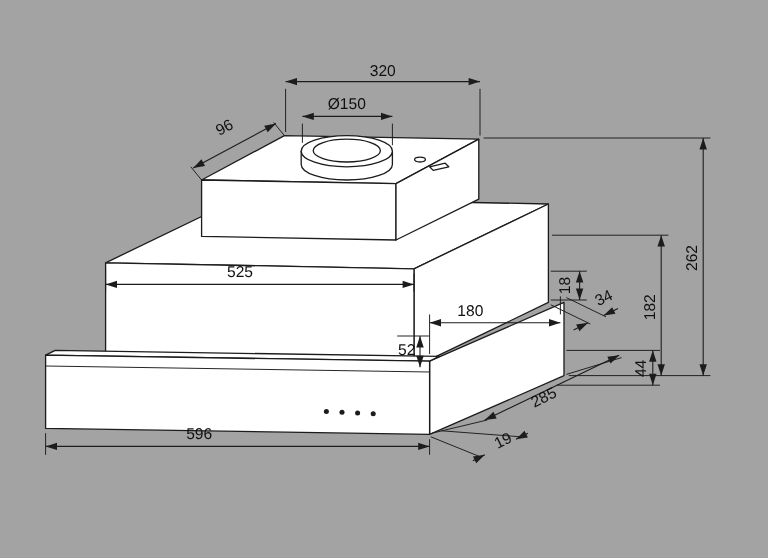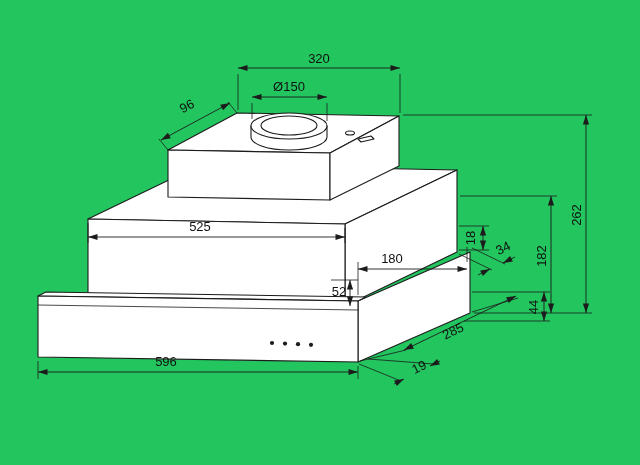--- a/index.html
+++ b/index.html
@@ -1,17 +1,17 @@
 <!DOCTYPE html>
 <html><head>
 <meta charset="utf-8">
 <style>
   html,body{margin:0;padding:0;background:#fff;}
   .wrap{
-    width:640px;height:465px;background:#22c55e;position:relative;overflow:hidden;
+    width:640px;height:465px;background:#a3a3a3;position:relative;overflow:hidden;
     font-family:"Liberation Sans",sans-serif;
   }
   svg{display:block;}
   .fw{fill:#ffffff;stroke:#1c1c1c;stroke-width:1.1;stroke-linejoin:round;}
   .ln{fill:none;stroke:#1c1c1c;stroke-width:1.1;stroke-linejoin:round;stroke-linecap:round;}
   .ext{fill:none;stroke:#1c1c1c;stroke-width:0.8;}
   .dim{fill:none;stroke:#1c1c1c;stroke-width:0.9;}
   .dot{fill:#1c1c1c;stroke:none;}
   text{font-family:"Liberation Sans",sans-serif;font-size:13px;fill:#111111;text-anchor:middle;}
 </style>

